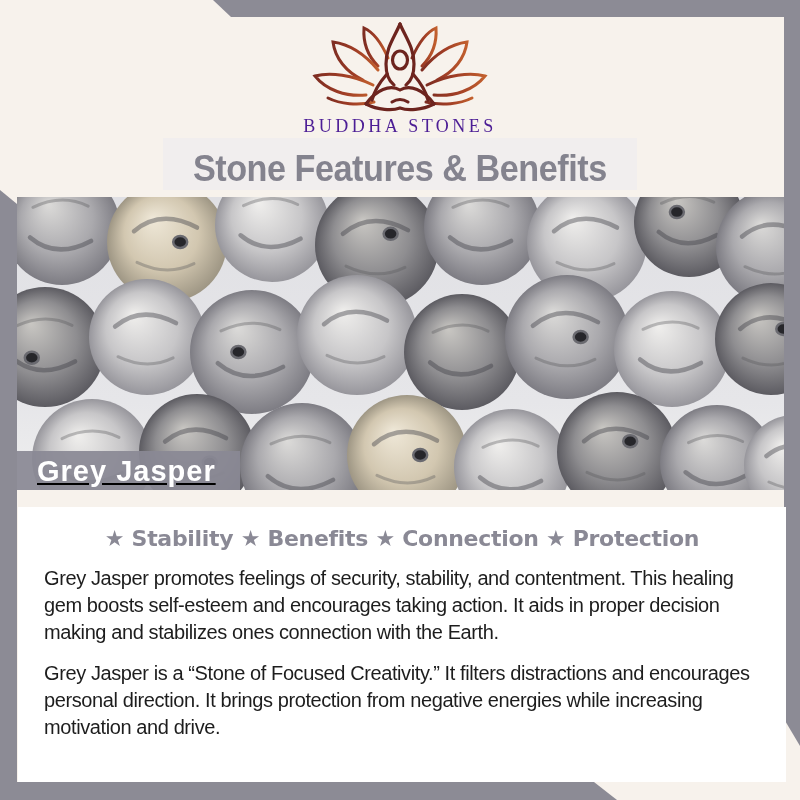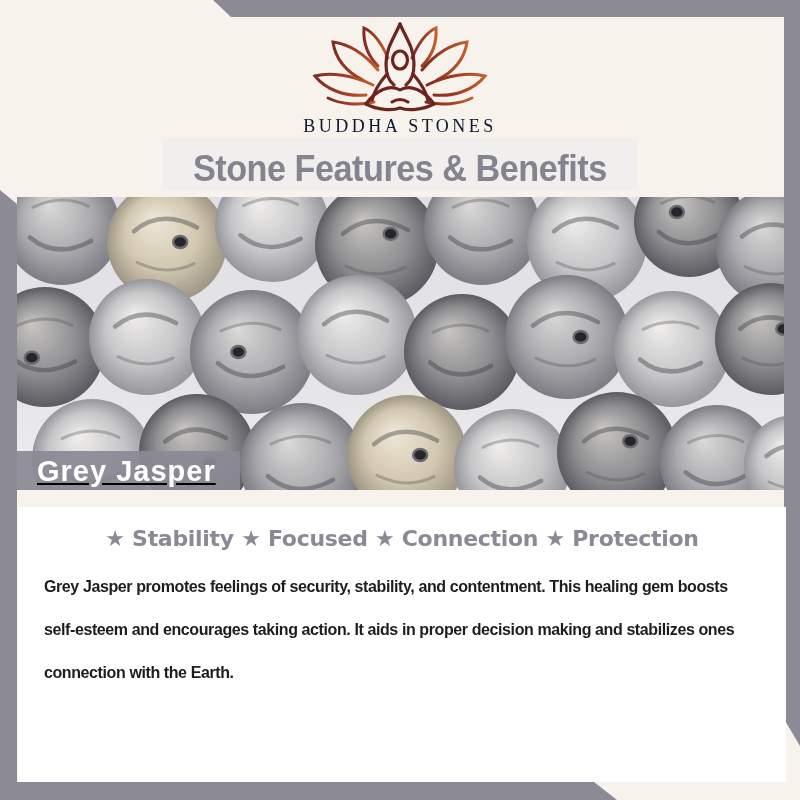--- a/index.html
+++ b/index.html
@@ -19,21 +19,21 @@
     clip-path:polygon(0 190px,17px 204px,17px 800px,0 800px);}
   .frame-bottom{left:0;top:782px;width:800px;height:18px;
     clip-path:polygon(0 0,594px 0,617px 18px,0 18px);}
 
   
   .brand{position:absolute;left:0;top:18px;width:800px;text-align:center;}
   .brand svg{display:block;margin:0 auto;}
   .brand-name{
     margin-top:2px;
     font-family:"Liberation Serif", serif;
-    font-size:18px; letter-spacing:3.5px; color:#0f172a; font-weight:500;
+    font-size:18px; letter-spacing:3.5px; color:#4c1d95; font-weight:500;
   }
 
   
   .banner{
     position:absolute; left:163px; top:138px; width:474px; height:52px;
     background:#f1eeee; display:flex; align-items:flex-end; justify-content:center;
   }
   .banner span{
     font-size:36px; font-weight:bold; color:#84838e;
     transform:scaleX(.95); white-space:nowrap;
@@ -62,22 +62,22 @@
     position:absolute; left:18px; top:507px; width:768px; height:275px;
     background:#ffffff;
   }
   .features{
     margin:19px 0 6px 0; text-align:center;
     font-family:"DejaVu Sans", sans-serif;
     font-size:22px; font-weight:bold; color:#8a8995; letter-spacing:-.3px;
   }
   .infobox p{
     margin:14px 26px 0 26px;
-    font-size:16px; font-weight:bold; color:#1d1d1d;
-    letter-spacing:-.4px; line-height:43px;
+    font-size:20px; font-weight:normal; color:#1d1d1d;
+    letter-spacing:-.4px; line-height:27px;
   }
 </style>
 </head>
 <body>
 
 <div class="page">
 
   <div class="frame frame-top"></div>
   <div class="frame-right"></div>
   <div class="frame frame-left"></div>
@@ -229,17 +229,18 @@
         <circle cx="777" cy="268" r="50" fill="url(#bg0)"></circle>
         <path d="M749.5,259 q22.5,-19 52.5,-3" stroke="#3f3f44" stroke-width="4.5" fill="none" opacity="0.42" stroke-linecap="round"></path>
         <path d="M752,285 q25,12 47.5,1" stroke="#55555a" stroke-width="3" fill="none" opacity="0.35" stroke-linecap="round"></path>
       </svg>
     <div class="name-label">
       <span>Grey Jasper</span>
     </div>
   </div>
 
   <section class="infobox">
-    <div class="features">★ Stability ★ Focused ★ Connection ★ Protection</div>
+    <div class="features">★ Stability ★ Benefits ★ Connection ★ Protection</div>
     <p>Grey Jasper promotes feelings of security, stability, and contentment. This healing gem boosts self-esteem and encourages taking action. It aids in proper decision making and stabilizes ones connection with the Earth.</p>
+    <p>Grey Jasper is a “Stone of Focused Creativity.” It filters distractions and encourages personal direction. It brings protection from negative energies while increasing motivation and drive.</p>
   </section>
 
 </div>
 
 </body></html>

